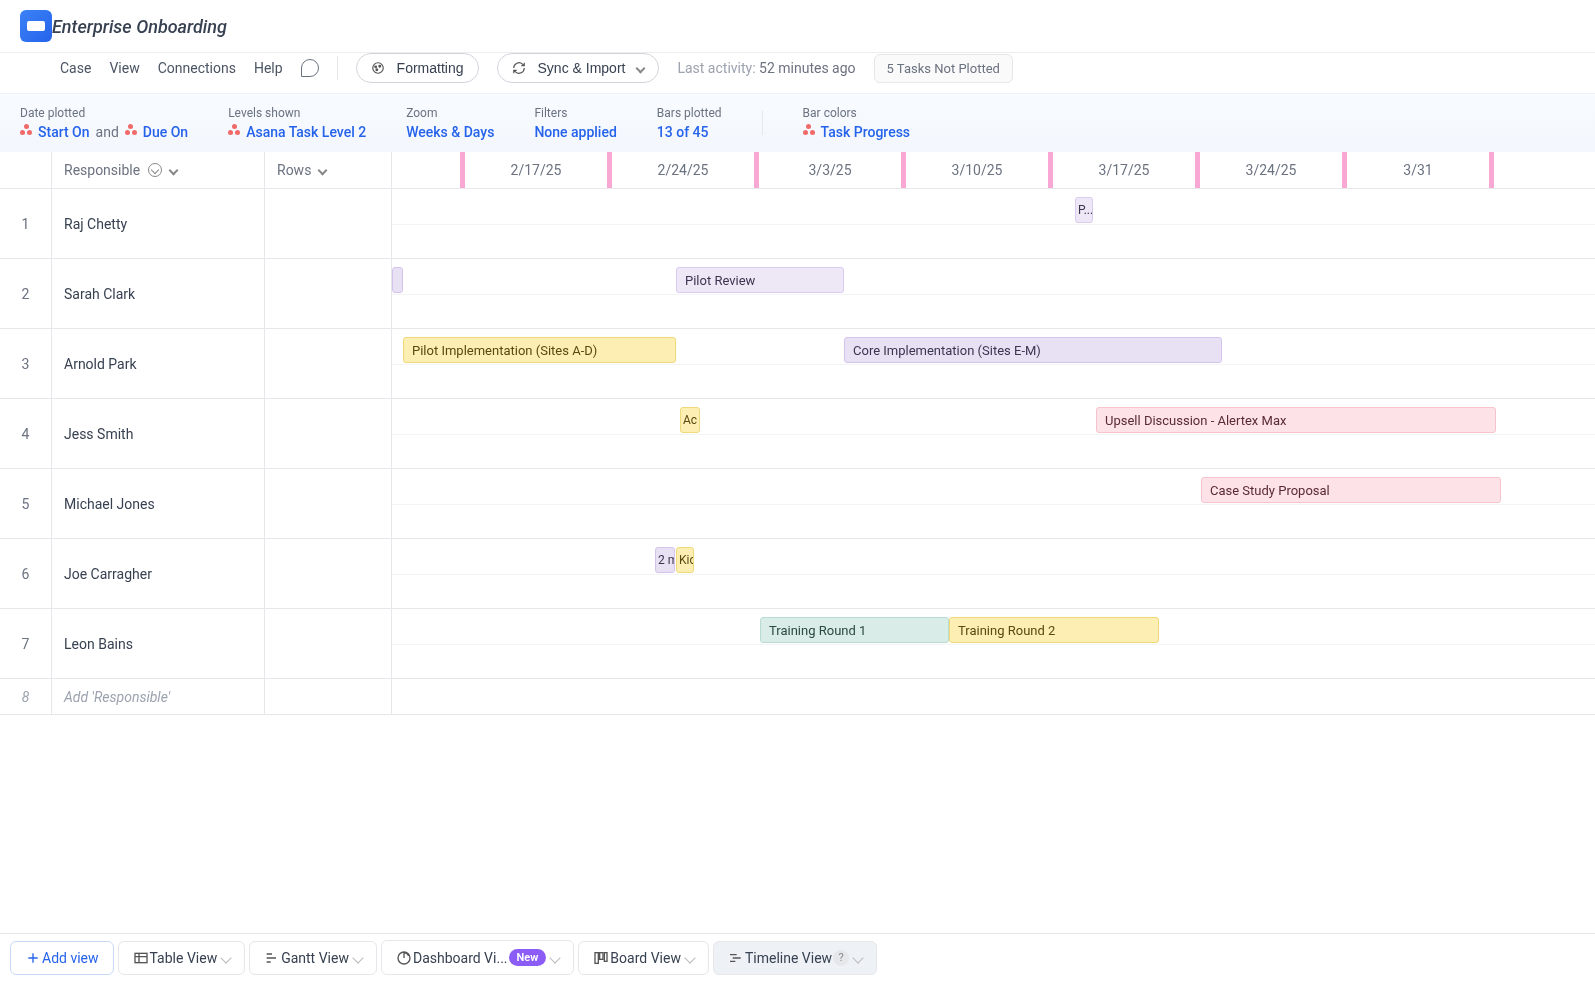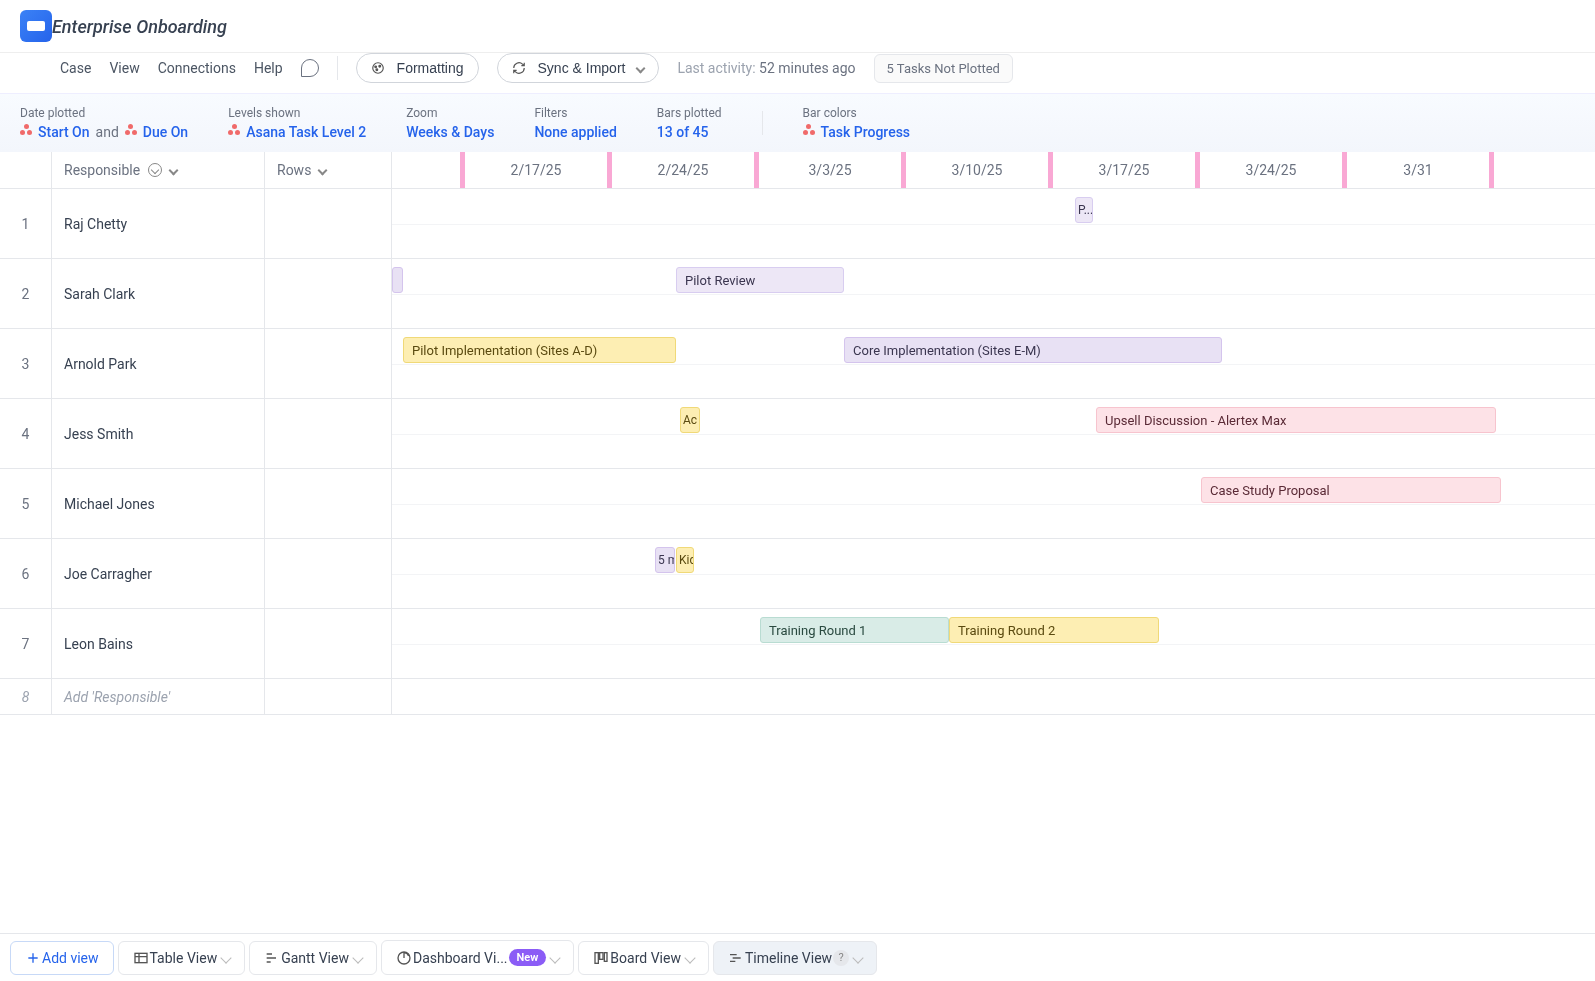--- a/index.html
+++ b/index.html
@@ -252,21 +252,21 @@
             <div class="bar pink" style="left:809px; width:300px; top:8px">Case Study Proposal</div>
           </div>
         </div>
 
         <div class="row">
           <div class="cell num">6</div>
           <div class="cell">Joe Carragher</div>
           <div class="cell"></div>
           <div class="timeline-cell">
             <div class="subrow-divider"></div>
-            <div class="bar lav tiny" style="left:263px; width:20px; top:8px">5 m</div>
+            <div class="bar lav tiny" style="left:263px; width:20px; top:8px">2 m</div>
             <div class="bar yellow tiny" style="left:284px; width:18px; top:8px">Kic</div>
           </div>
         </div>
 
         <div class="row">
           <div class="cell num">7</div>
           <div class="cell">Leon Bains</div>
           <div class="cell"></div>
           <div class="timeline-cell">
             <div class="subrow-divider"></div>

